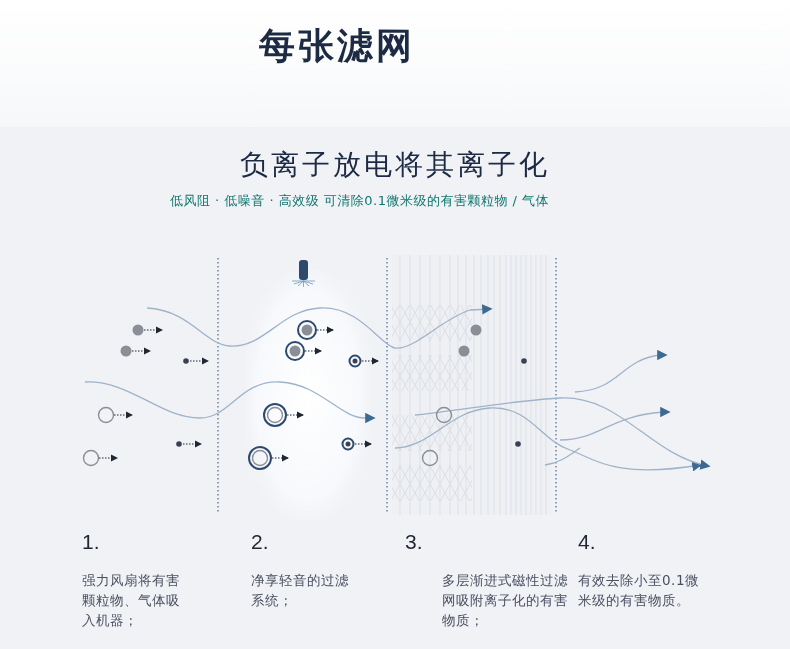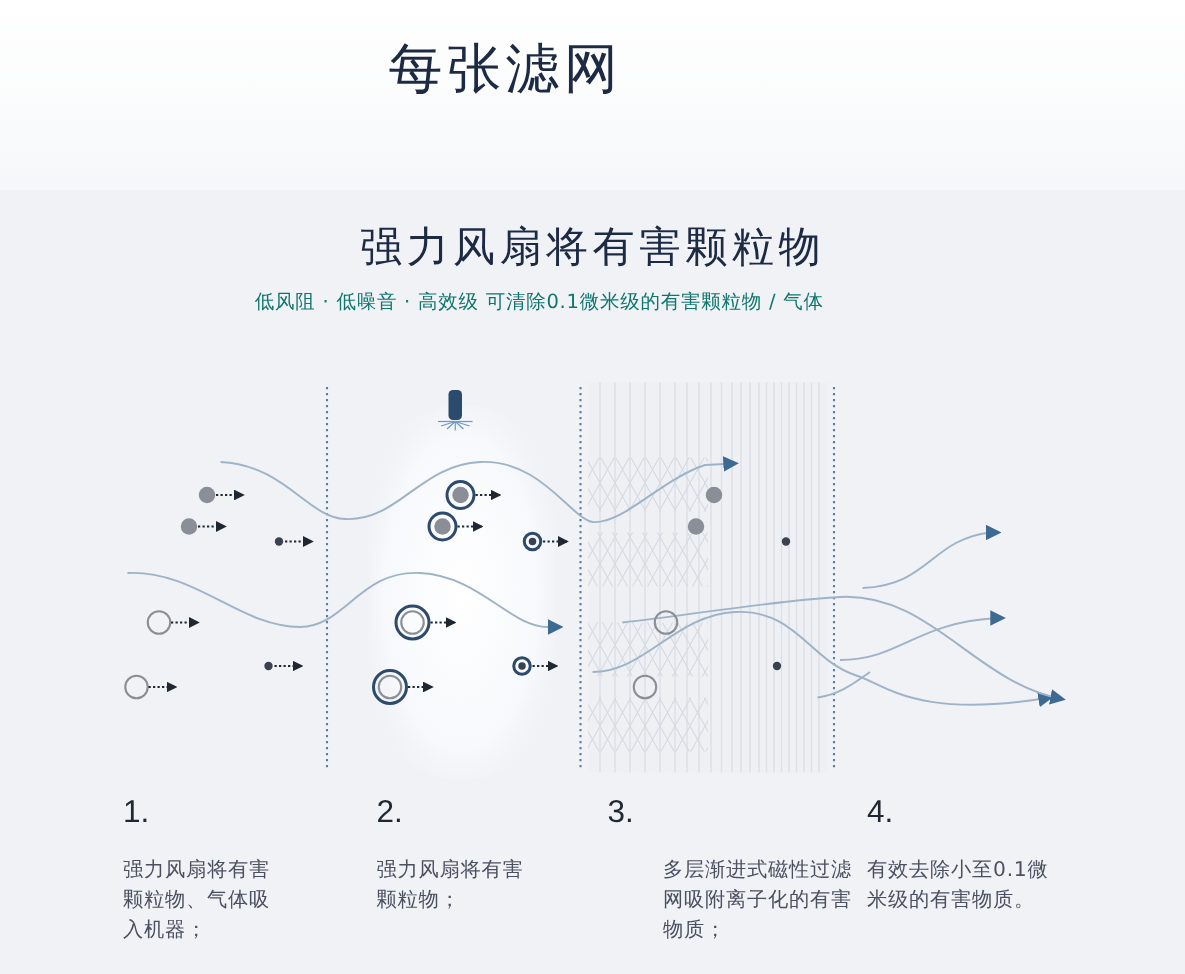--- a/index.html
+++ b/index.html
@@ -10,21 +10,21 @@
       position: relative;
       color: #1f2a3a;
     }
     .hero {
       position: absolute; left: 0; top: 0; width: 790px; height: 127px;
       background: linear-gradient(180deg, #ffffff 0%, #fafbfc 60%, #f6f7f9 100%);
     }
     .hero-title {
       position: absolute; left: 0; width: 638px; top: 22px;
       text-align: center; font-size: 36px; color: #1c2a44; letter-spacing: 3px;
-      font-weight: 400;
+      font-weight: 700;
       padding-left: 36px;
     }
     .hero-sub {
       position: absolute; left: 0; width: 790px; top: 74px;
       text-align: center; font-size: 23px; color: #3a4150; letter-spacing: 2px;
     }
     .section-title {
       position: absolute; left: 0; width: 790px; top: 146px;
       text-align: center; font-size: 28px; color: #1c2a44; letter-spacing: 3px;
     }
@@ -48,21 +48,21 @@
       letter-spacing: 0.5px;
     }
   </style>
 </head>
 <body>
 
 <div class="hero">
   <div class="hero-title">每张滤网</div>
 </div>
 
-<div class="section-title">强力风扇将有害颗粒物</div>
+<div class="section-title">负离子放电将其离子化</div>
 <div class="section-sub">低风阻 · 低噪音 · 高效级   可清除0.1微米级的有害颗粒物 / 气体</div>
 
 <div class="diagram">
   <svg viewBox="0 0 790 270" xmlns="http://www.w3.org/2000/svg">
     <defs>
       <radialGradient id="ionGlow" cx="50%" cy="50%" r="60%">
         <stop offset="0%" stop-color="#ffffff" stop-opacity="1"></stop>
         <stop offset="70%" stop-color="#f7f9fc" stop-opacity="0.95"></stop>
         <stop offset="100%" stop-color="#eef1f6" stop-opacity="0"></stop>
       </radialGradient>
@@ -188,21 +188,21 @@
     </g>
   </svg>
 </div>
 
 <div class="step" style="left:82px;">
   <div class="step-num">1.</div>
   <div class="step-text" style="width:108px;">强力风扇将有害颗粒物、气体吸入机器；</div>
 </div>
 <div class="step" style="left:251px;">
   <div class="step-num">2.</div>
-  <div class="step-text" style="width:108px;">强力风扇将有害颗粒物；</div>
+  <div class="step-text" style="width:108px;">净享轻音的过滤系统；</div>
 </div>
 <div class="step" style="left:405px;">
   <div class="step-num">3.</div>
   <div class="step-text" style="width:136px;margin-left:37px;">多层渐进式磁性过滤网吸附离子化的有害物质；</div>
 </div>
 <div class="step" style="left:578px;">
   <div class="step-num">4.</div>
   <div class="step-text" style="width:132px;">有效去除小至0.1微米级的有害物质。</div>
 </div>
 

